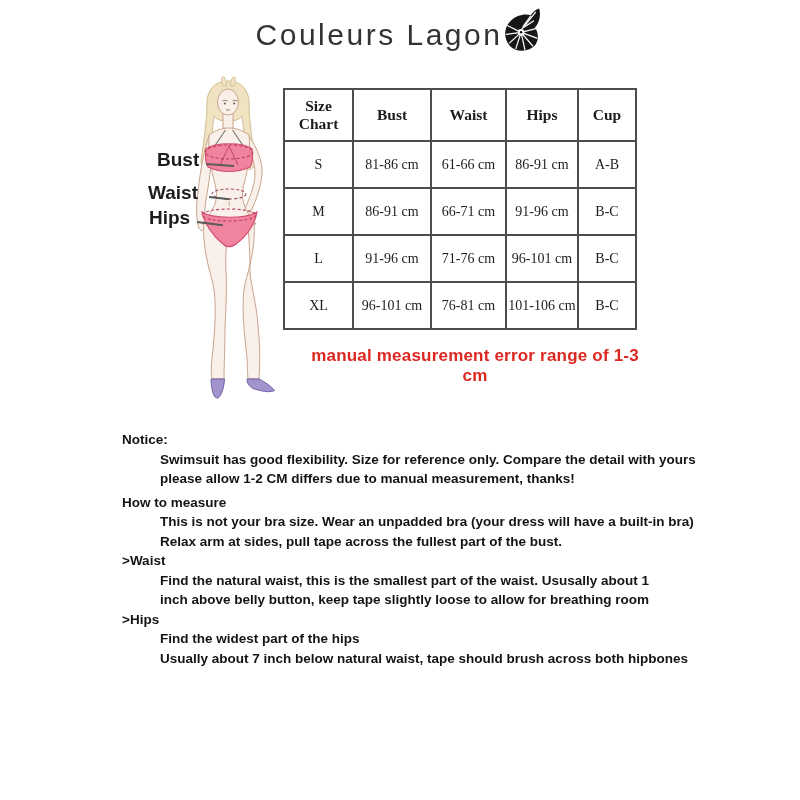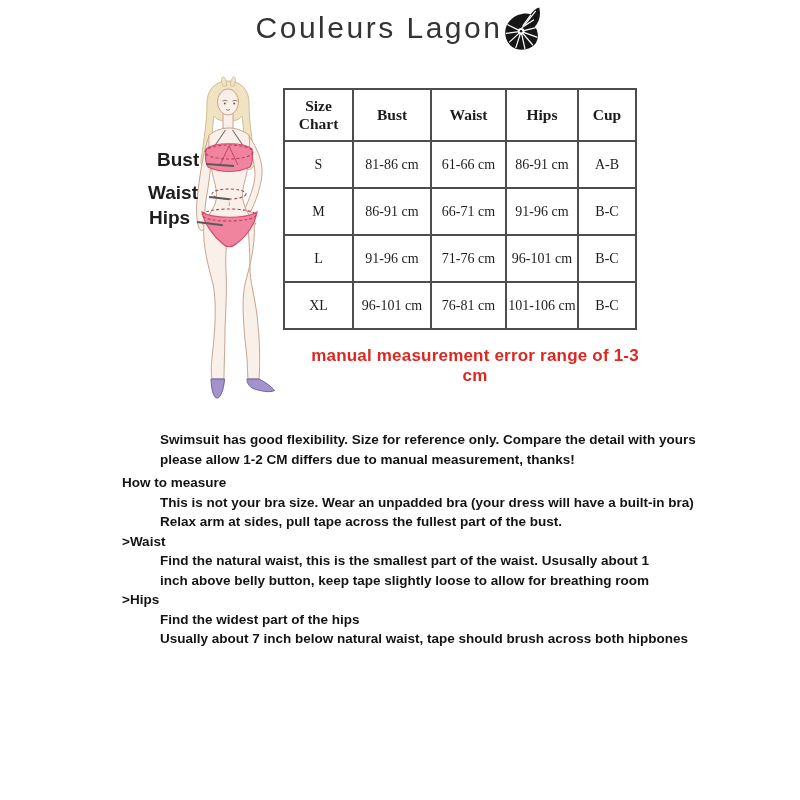--- a/index.html
+++ b/index.html
@@ -3,21 +3,21 @@
 <meta charset="utf-8">
 <style>
   html,body { margin:0; padding:0; background:#ffffff; }
   .canvas {
     position:relative; width:800px; height:800px; background:#fff; overflow:hidden;
     font-family:"Liberation Sans", sans-serif;
   }
 
   
   .brand { position:absolute; top:4px; left:0; width:800px; height:48px;
-           display:flex; align-items:center; justify-content:center; }
+           display:flex; align-items:flex-end; justify-content:center; }
   .brand-name { font-size:30px; font-weight:400; letter-spacing:2.5px; color:#333; }
   .brand-logo svg { width:42px; height:45px; display:block; }
 
   
   .figure-wrap { position:absolute; left:152px; top:76px; width:146px; height:332px; }
   .fig-label { position:absolute; font-size:19px; font-weight:600; color:#1d1d1d; }
   #lbl-bust  { left:157px; top:149px; }
   #lbl-waist { left:148px; top:182px; }
   #lbl-hips  { left:149px; top:207px; }
   .fig-line { position:absolute; height:1.6px; background:#5a5a5a; transform-origin:left center; }
@@ -182,20 +182,21 @@
         <td>76-81 cm</td>
         <td>101-106 cm</td>
         <td>B-C</td>
       </tr>
     </tbody>
   </table>
 
   <div class="error-note">manual measurement error range of 1-3 cm</div>
 
   <div class="notes">
+    <div>Notice:</div>
     <div class="ind">Swimsuit has good flexibility. Size for reference only. Compare the detail with yours</div>
     <div class="ind">please allow 1-2 CM differs due to manual measurement, thanks!</div>
 
     <div class="gap">How to measure</div>
 
     <div class="ind">This is not your bra size. Wear an unpadded bra (your dress will have a built-in bra)</div>
     <div class="ind">Relax arm at sides, pull tape across the fullest part of the bust.</div>
 
     <div>&gt;Waist</div>
     <div class="ind">Find the natural waist, this is the smallest part of the waist. Ususally about 1</div>

